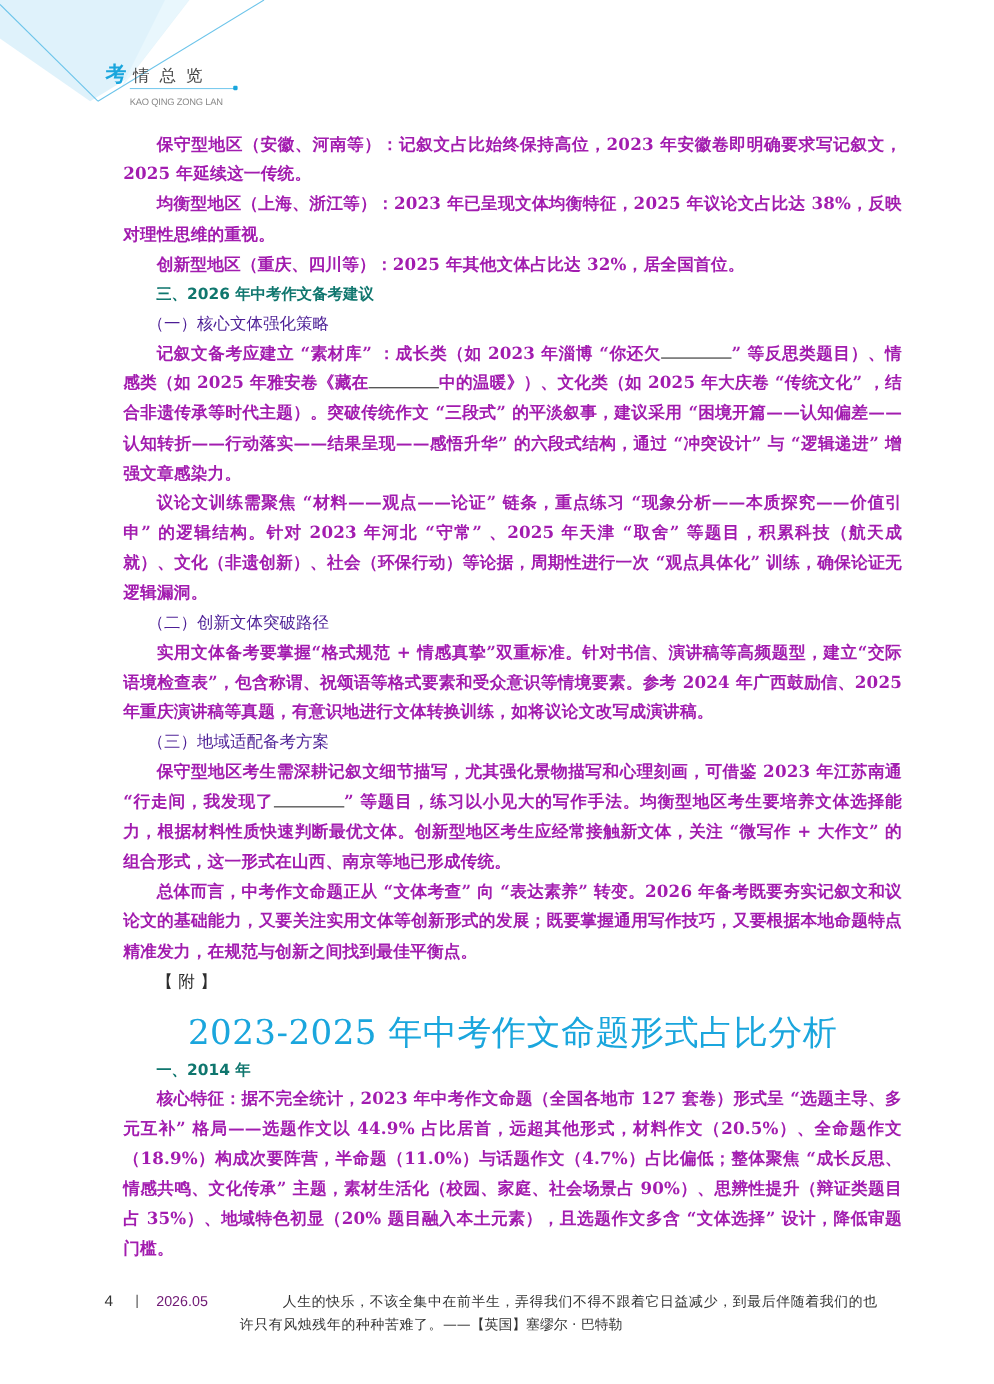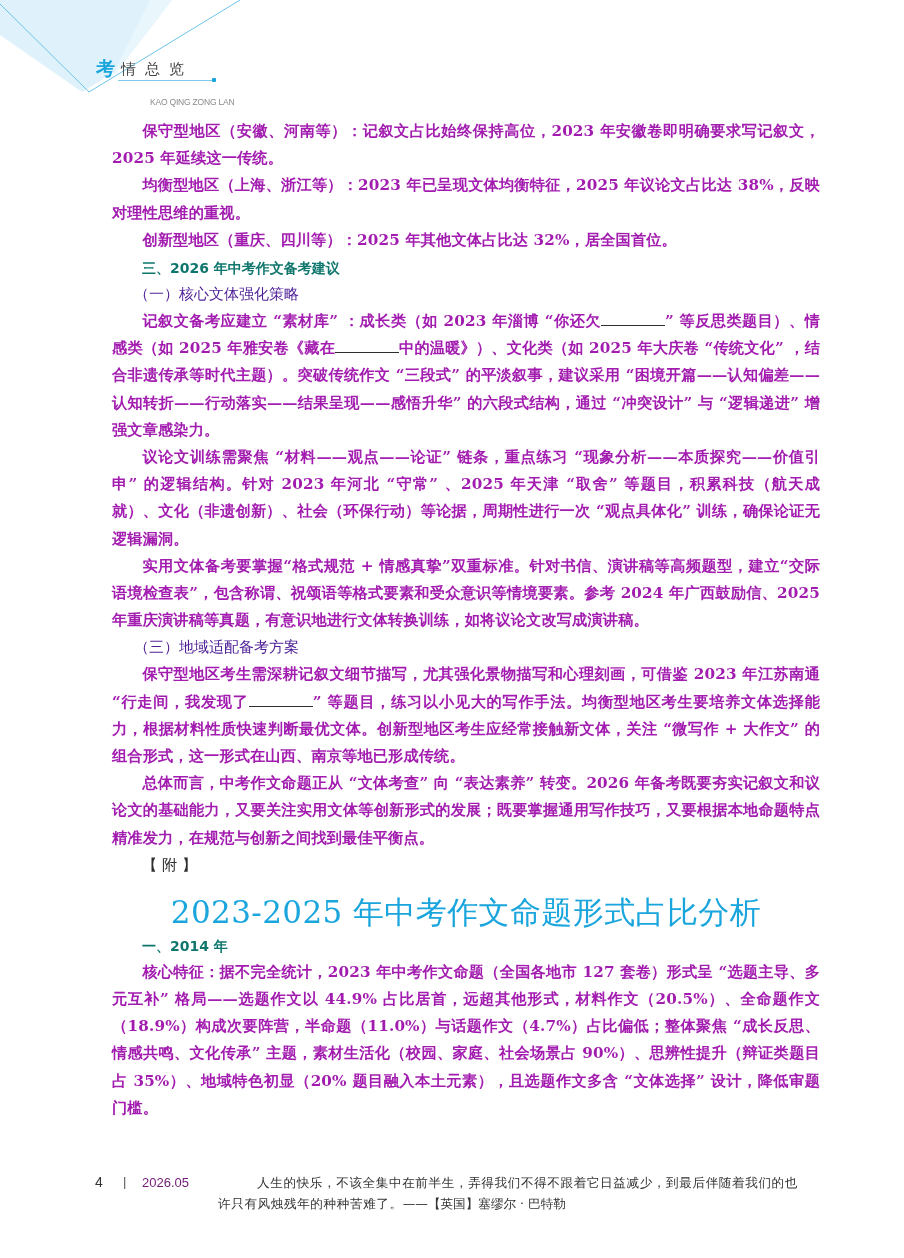--- a/index.html
+++ b/index.html
@@ -7,22 +7,22 @@
            font-family: "DejaVu Serif", "Liberation Serif", serif; color: #2b2b2b; }
     .deco { position: absolute; left: 0; top: 0; width: 904px; height: 120px; pointer-events: none; }
     .header { position: absolute; left: 96px; top: 56px; width: 140px; height: 40px; }
     .header .logo-row { display: flex; align-items: flex-end; height: 22px; }
     .header .logo-char { font-family: "DejaVu Sans", sans-serif; font-weight: bold; color: #1aa6dd;
                          font-size: 19px; line-height: 20px; margin-right: 6px; }
     .header .title-char { font-family: "DejaVu Sans", sans-serif; color: #444; font-size: 15px;
                           line-height: 18px; margin-right: 9px; }
     .header .rule { position: absolute; left: 22px; top: 24px; width: 96px; height: 1px; background: #7ccbee; }
     .header .rule-dot { position: absolute; left: 116px; top: 22px; width: 4px; height: 4px; background: #1aa6dd; border-radius: 1px; }
-    .header .pinyin { position: absolute; left: 22px; top: 41px; font-family: "Liberation Sans", sans-serif;
-                      font-size: 8.5px; color: #8a8a8a; letter-spacing: -0.2px; white-space: nowrap; margin-left: 32px; }
+    .header .pinyin { position: absolute; left: 22px; top: 31px; font-family: "Liberation Sans", sans-serif;
+                      font-size: 8.5px; color: #8a8a8a; letter-spacing: -0.2px; white-space: nowrap; }
 
     .content { position: absolute; left: 112px; top: 118px; width: 708px; }
     p.body { margin: 0; font-size: 15.2px; line-height: 27.2px; text-indent: 2em; text-align: justify;
              color: #a21caf; letter-spacing: 0.15px; font-weight: bold; }
     h2.sec { margin: 1px 0 0 0; font-family: "DejaVu Sans", sans-serif; font-weight: bold; color: #0f766e;
              font-size: 14px; line-height: 26px; padding-left: 30px; }
     h3.sub { margin: 0; font-family: "DejaVu Sans", sans-serif; font-weight: normal; color: #4c1d95;
              font-size: 15px; line-height: 27px; padding-left: 22px; }
     p.appendix { margin: 0; font-size: 15.2px; line-height: 27px; padding-left: 30px; color: #2e2e2e; }
     h1.big { margin: 16px 0 4px 0; text-align: center; font-family: "DejaVu Serif", serif; font-weight: normal;
@@ -65,20 +65,21 @@
   <p class="body">保守型地区（安徽、河南等）：记叙文占比始终保持高位，2023 年安徽卷即明确要求写记叙文，2025 年延续这一传统。</p>
   <p class="body">均衡型地区（上海、浙江等）：2023 年已呈现文体均衡特征，2025 年议论文占比达 38%，反映对理性思维的重视。</p>
   <p class="body">创新型地区（重庆、四川等）：2025 年其他文体占比达 32%，居全国首位。</p>
 
   <h2 class="sec">三、2026 年中考作文备考建议</h2>
 
   <h3 class="sub">（一）核心文体强化策略</h3>
   <p class="body"><span>记叙文备考应建立 “素材库” ：成长类（如 2023 年淄博 “你还欠</span><span class="blank"></span><span>” 等反思类题目）、情感类（如 2025 年雅安卷《藏在</span><span class="blank"></span><span>中的温暖》）、文化类（如 2025 年大庆卷 “传统文化” ，结合非遗传承等时代主题）。突破传统作文 “三段式” 的平淡叙事，建议采用 “困境开篇——认知偏差——认知转折——行动落实——结果呈现——感悟升华” 的六段式结构，通过 “冲突设计” 与 “逻辑递进” 增强文章感染力。</span></p>
   <p class="body">议论文训练需聚焦 “材料——观点——论证” 链条，重点练习 “现象分析——本质探究——价值引申” 的逻辑结构。针对 2023 年河北 “守常” 、2025 年天津 “取舍” 等题目，积累科技（航天成就）、文化（非遗创新）、社会（环保行动）等论据，周期性进行一次 “观点具体化” 训练，确保论证无逻辑漏洞。</p>
 
+  <h3 class="sub">（二）创新文体突破路径</h3>
   <p class="body">实用文体备考要掌握“格式规范 + 情感真挚”双重标准。针对书信、演讲稿等高频题型，建立“交际语境检查表”，包含称谓、祝颂语等格式要素和受众意识等情境要素。参考 2024 年广西鼓励信、2025 年重庆演讲稿等真题，有意识地进行文体转换训练，如将议论文改写成演讲稿。</p>
 
   <h3 class="sub">（三）地域适配备考方案</h3>
   <p class="body"><span>保守型地区考生需深耕记叙文细节描写，尤其强化景物描写和心理刻画，可借鉴 2023 年江苏南通 “行走间，我发现了</span><span class="blank"></span><span>” 等题目，练习以小见大的写作手法。均衡型地区考生要培养文体选择能力，根据材料性质快速判断最优文体。创新型地区考生应经常接触新文体，关注 “微写作 + 大作文” 的组合形式，这一形式在山西、南京等地已形成传统。</span></p>
 
   <p class="body">总体而言，中考作文命题正从 “文体考查” 向 “表达素养” 转变。2026 年备考既要夯实记叙文和议论文的基础能力，又要关注实用文体等创新形式的发展；既要掌握通用写作技巧，又要根据本地命题特点精准发力，在规范与创新之间找到最佳平衡点。</p>
   <p class="appendix">【 附 】</p>
 
   <h1 class="big">2023-2025 年中考作文命题形式占比分析</h1>
   <h2 class="sec">一、2014 年</h2>

